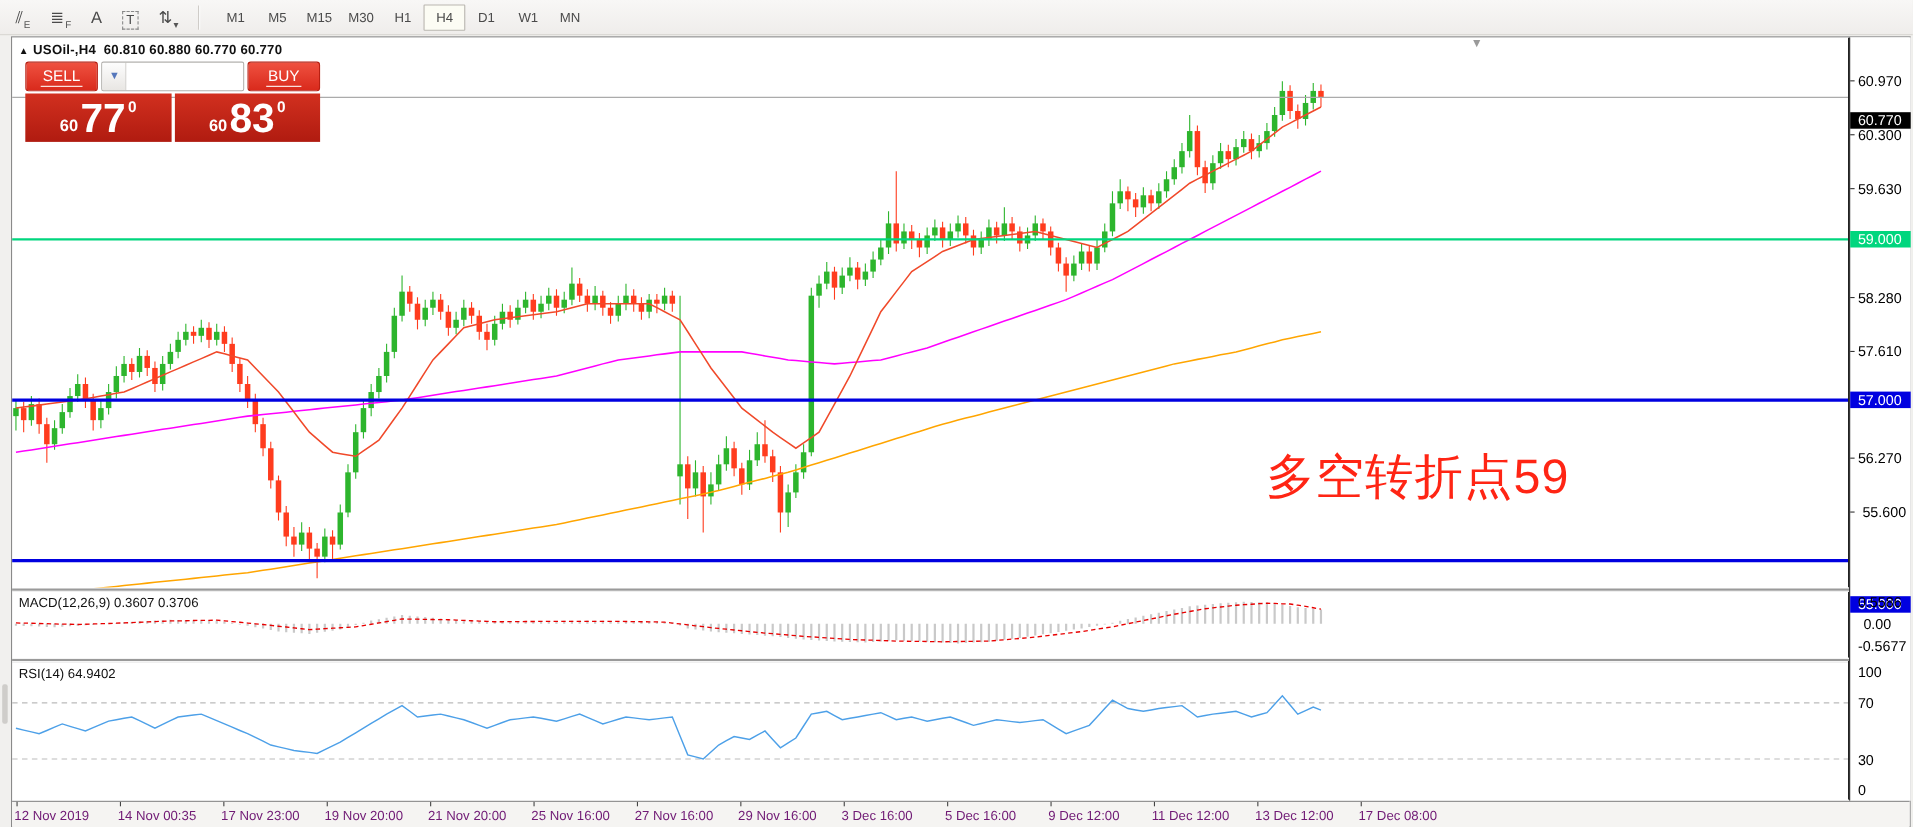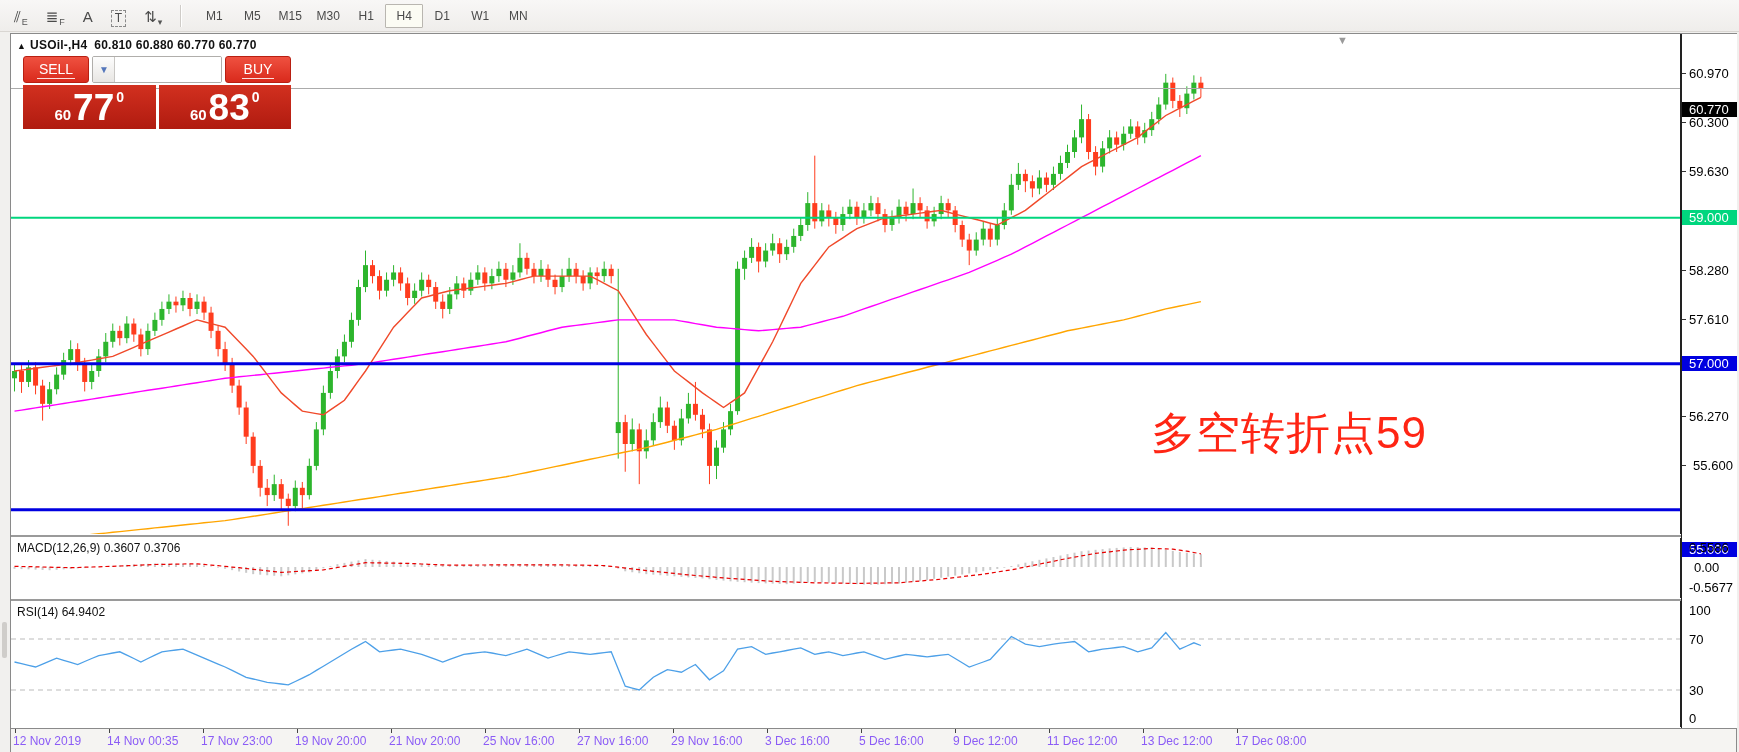--- a/index.html
+++ b/index.html
@@ -48,21 +48,21 @@
   
   .annotation{position:absolute;left:1140px;top:370px;font-size:44px;color:#ff2514;letter-spacing:1px;white-space:nowrap;}
   .shift-marker{position:absolute;left:1326px;top:0px;color:#9a9a9a;font-size:11px;}
   
   #axis-col{position:absolute;left:1670px;top:0;width:55px;height:694px;background:#fff;border-left:1px solid #222;}
   .ax-label{position:absolute;left:0;width:55px;height:15px;font-size:13px;color:#000;line-height:15px;padding-left:7px;box-sizing:border-box;white-space:nowrap;}
   .ax-badge{color:#fff;padding-left:7px;}
   .ax-tick{position:absolute;left:0;width:4px;height:1px;background:#333;}
   
   #time-axis{position:absolute;left:0;top:694px;width:1725px;height:23px;background:#f5f4f2;border-top:1px solid #8a8a8a;}
-  .t-label{position:absolute;top:5px;font-size:12px;color:#8b5cf6;white-space:nowrap;}
+  .t-label{position:absolute;top:5px;font-size:12px;color:#701a75;white-space:nowrap;}
   .t-tick{position:absolute;top:0;width:1px;height:4px;background:#444;}
   .left-thumb{position:absolute;left:2px;top:622px;width:5px;height:36px;background:#cfcdca;border-radius:2px;}
 </style>
 </head>
 <body>
 
 <div id="root">
   <div class="toolbar">
     <div class="tools" id="tools">
         <div class="tool">

